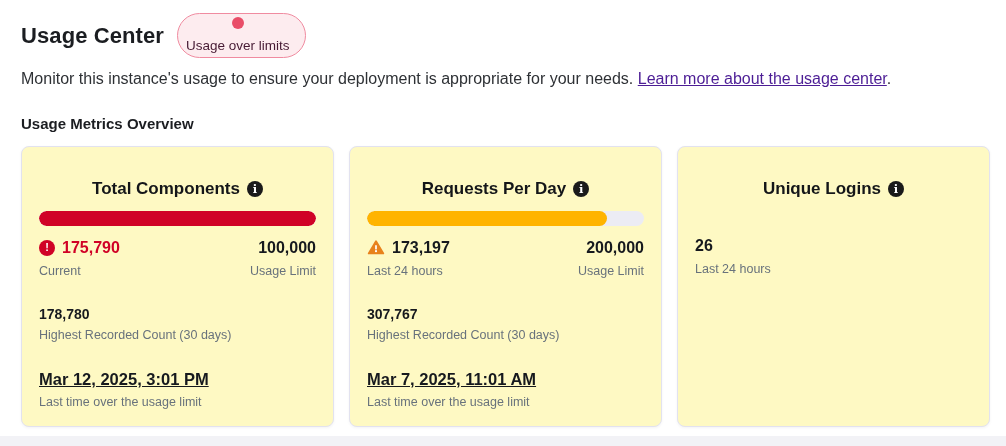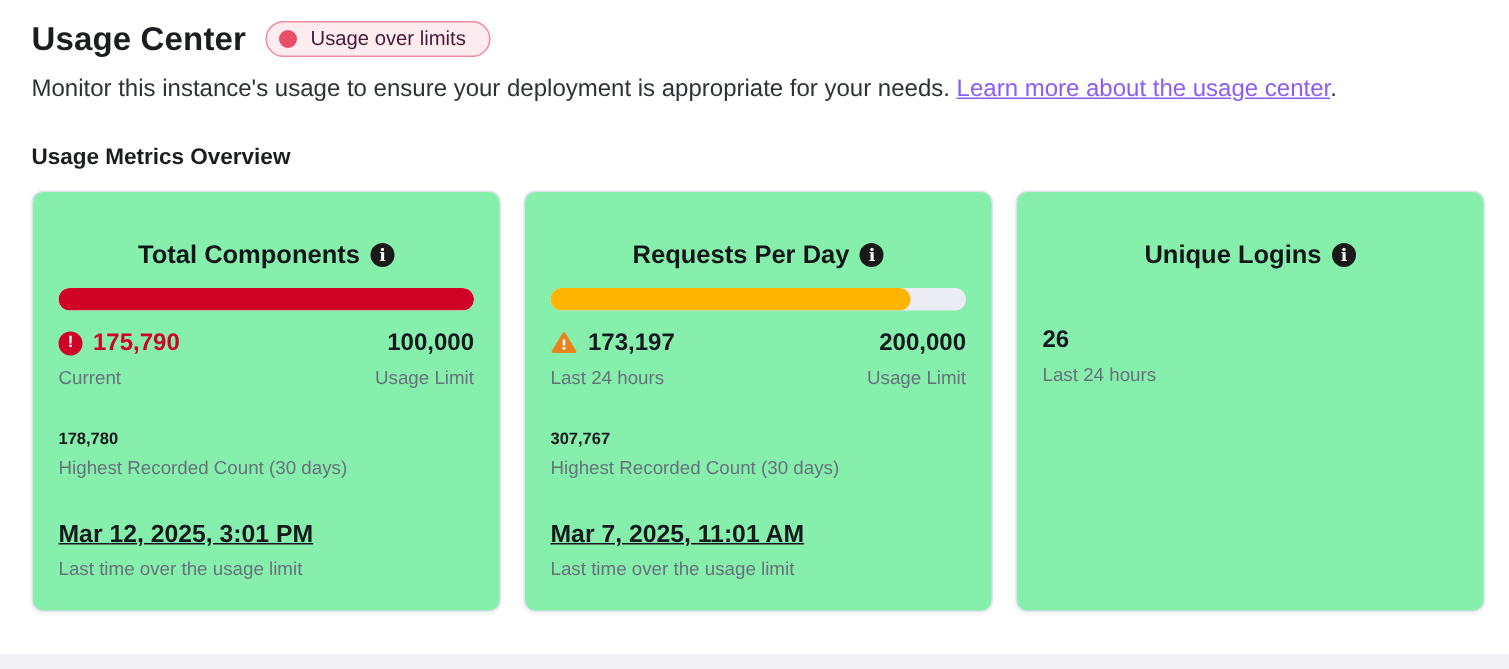--- a/index.html
+++ b/index.html
@@ -16,33 +16,34 @@
   .title-row { display: flex; align-items: center; gap: 13px; }
   .page-title { font-size: 22px; font-weight: 700; color: #1b1d21; letter-spacing: 0.1px; }
   .status-pill {
     display: inline-flex; align-items: center; gap: 9px;
     background: #fdecef;
     border: 1px solid #f08ba0;
     border-radius: 999px;
     padding: 3px 15px 4px 8px;
     font-size: 13.5px;
     color: #461a33;
+    flex-direction: column;
   }
   .status-dot { width: 12px; height: 12px; border-radius: 50%; background: #e94d68; }
 
   .description { margin-top: 12px; font-size: 16px; color: #2e3135; }
-  .description a { color: #8b5cf6; text-decoration: underline; cursor: pointer; }
+  .description a { color: #4c1d95; text-decoration: underline; cursor: pointer; }
 
   .section-title { margin-top: 27px; font-size: 15px; font-weight: 700; color: #1b1d21; }
 
   
   .cards { display: flex; gap: 15px; margin-top: 14px; }
   .card {
     width: 313px; height: 281px;
-    background: #86efac;
+    background: #fef9c3;
     border: 1px solid #e2e2ef;
     border-radius: 8px;
     padding: 16px 17px;
     box-shadow: 0 1px 3px rgba(20, 20, 60, 0.05);
   }
   .card-title {
     margin-top: 16px;
     text-align: center;
     font-size: 17px; font-weight: 700; color: #141619;
     display: flex; align-items: center; justify-content: center; gap: 7px;
@@ -75,21 +76,21 @@
 
   .error-icon {
     display: inline-flex; align-items: center; justify-content: center;
     width: 16px; height: 16px; border-radius: 50%;
     background: #d00226; color: #fff;
     font-size: 11px; font-weight: 700; flex: 0 0 auto;
   }
   .warning-icon { display: inline-flex; width: 18px; height: 17px; flex: 0 0 auto; }
 
   .metric-block { margin-top: 28px; }
-  .metric-value { font-size: 11px; font-weight: 700; color: #16191e; }
+  .metric-value { font-size: 14px; font-weight: 700; color: #16191e; }
   .metric-label { margin-top: 6px; font-size: 12.5px; color: #68727c; }
   .date-block .metric-value { font-size: 16.5px; text-decoration: underline; }
 
   .logins-first { margin-top: 38px; }
   .logins-second { margin-top: 27px; }
   .logins-value { font-size: 16px; font-weight: 700; color: #16191e; }
 
   .footer-strip {
     position: absolute; left: 0; bottom: 0;
     width: 100%; height: 10px;

